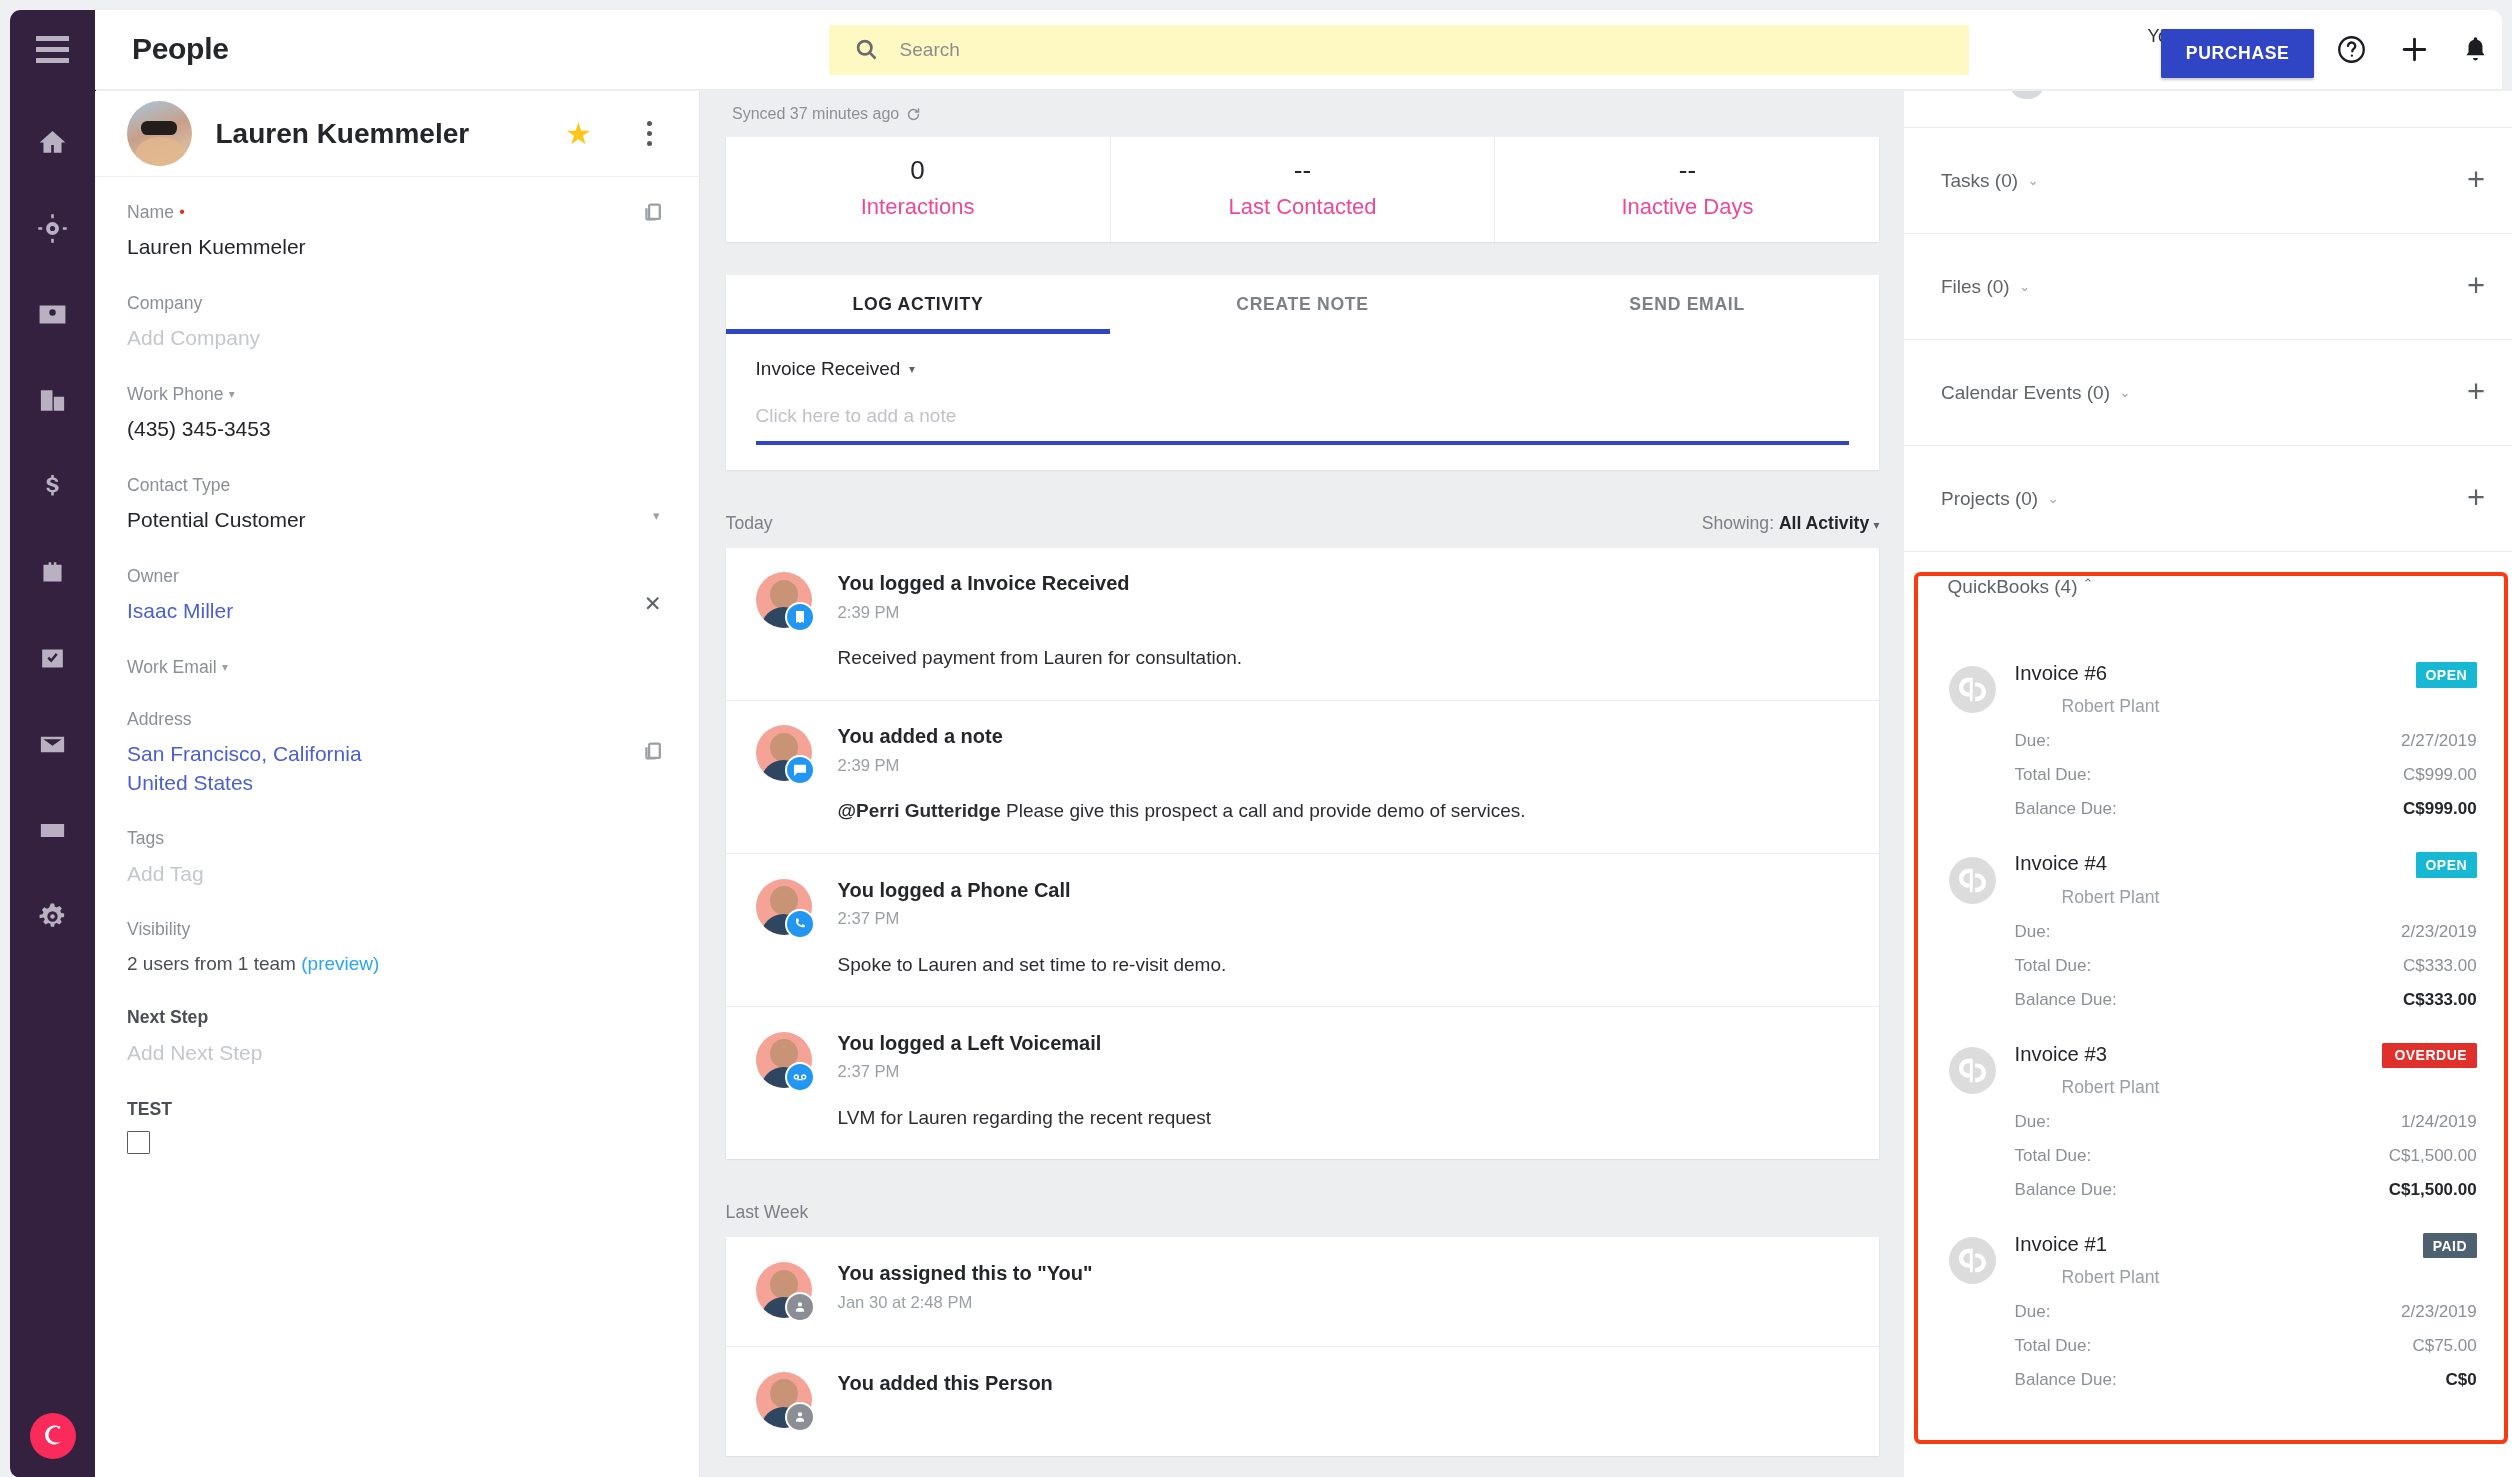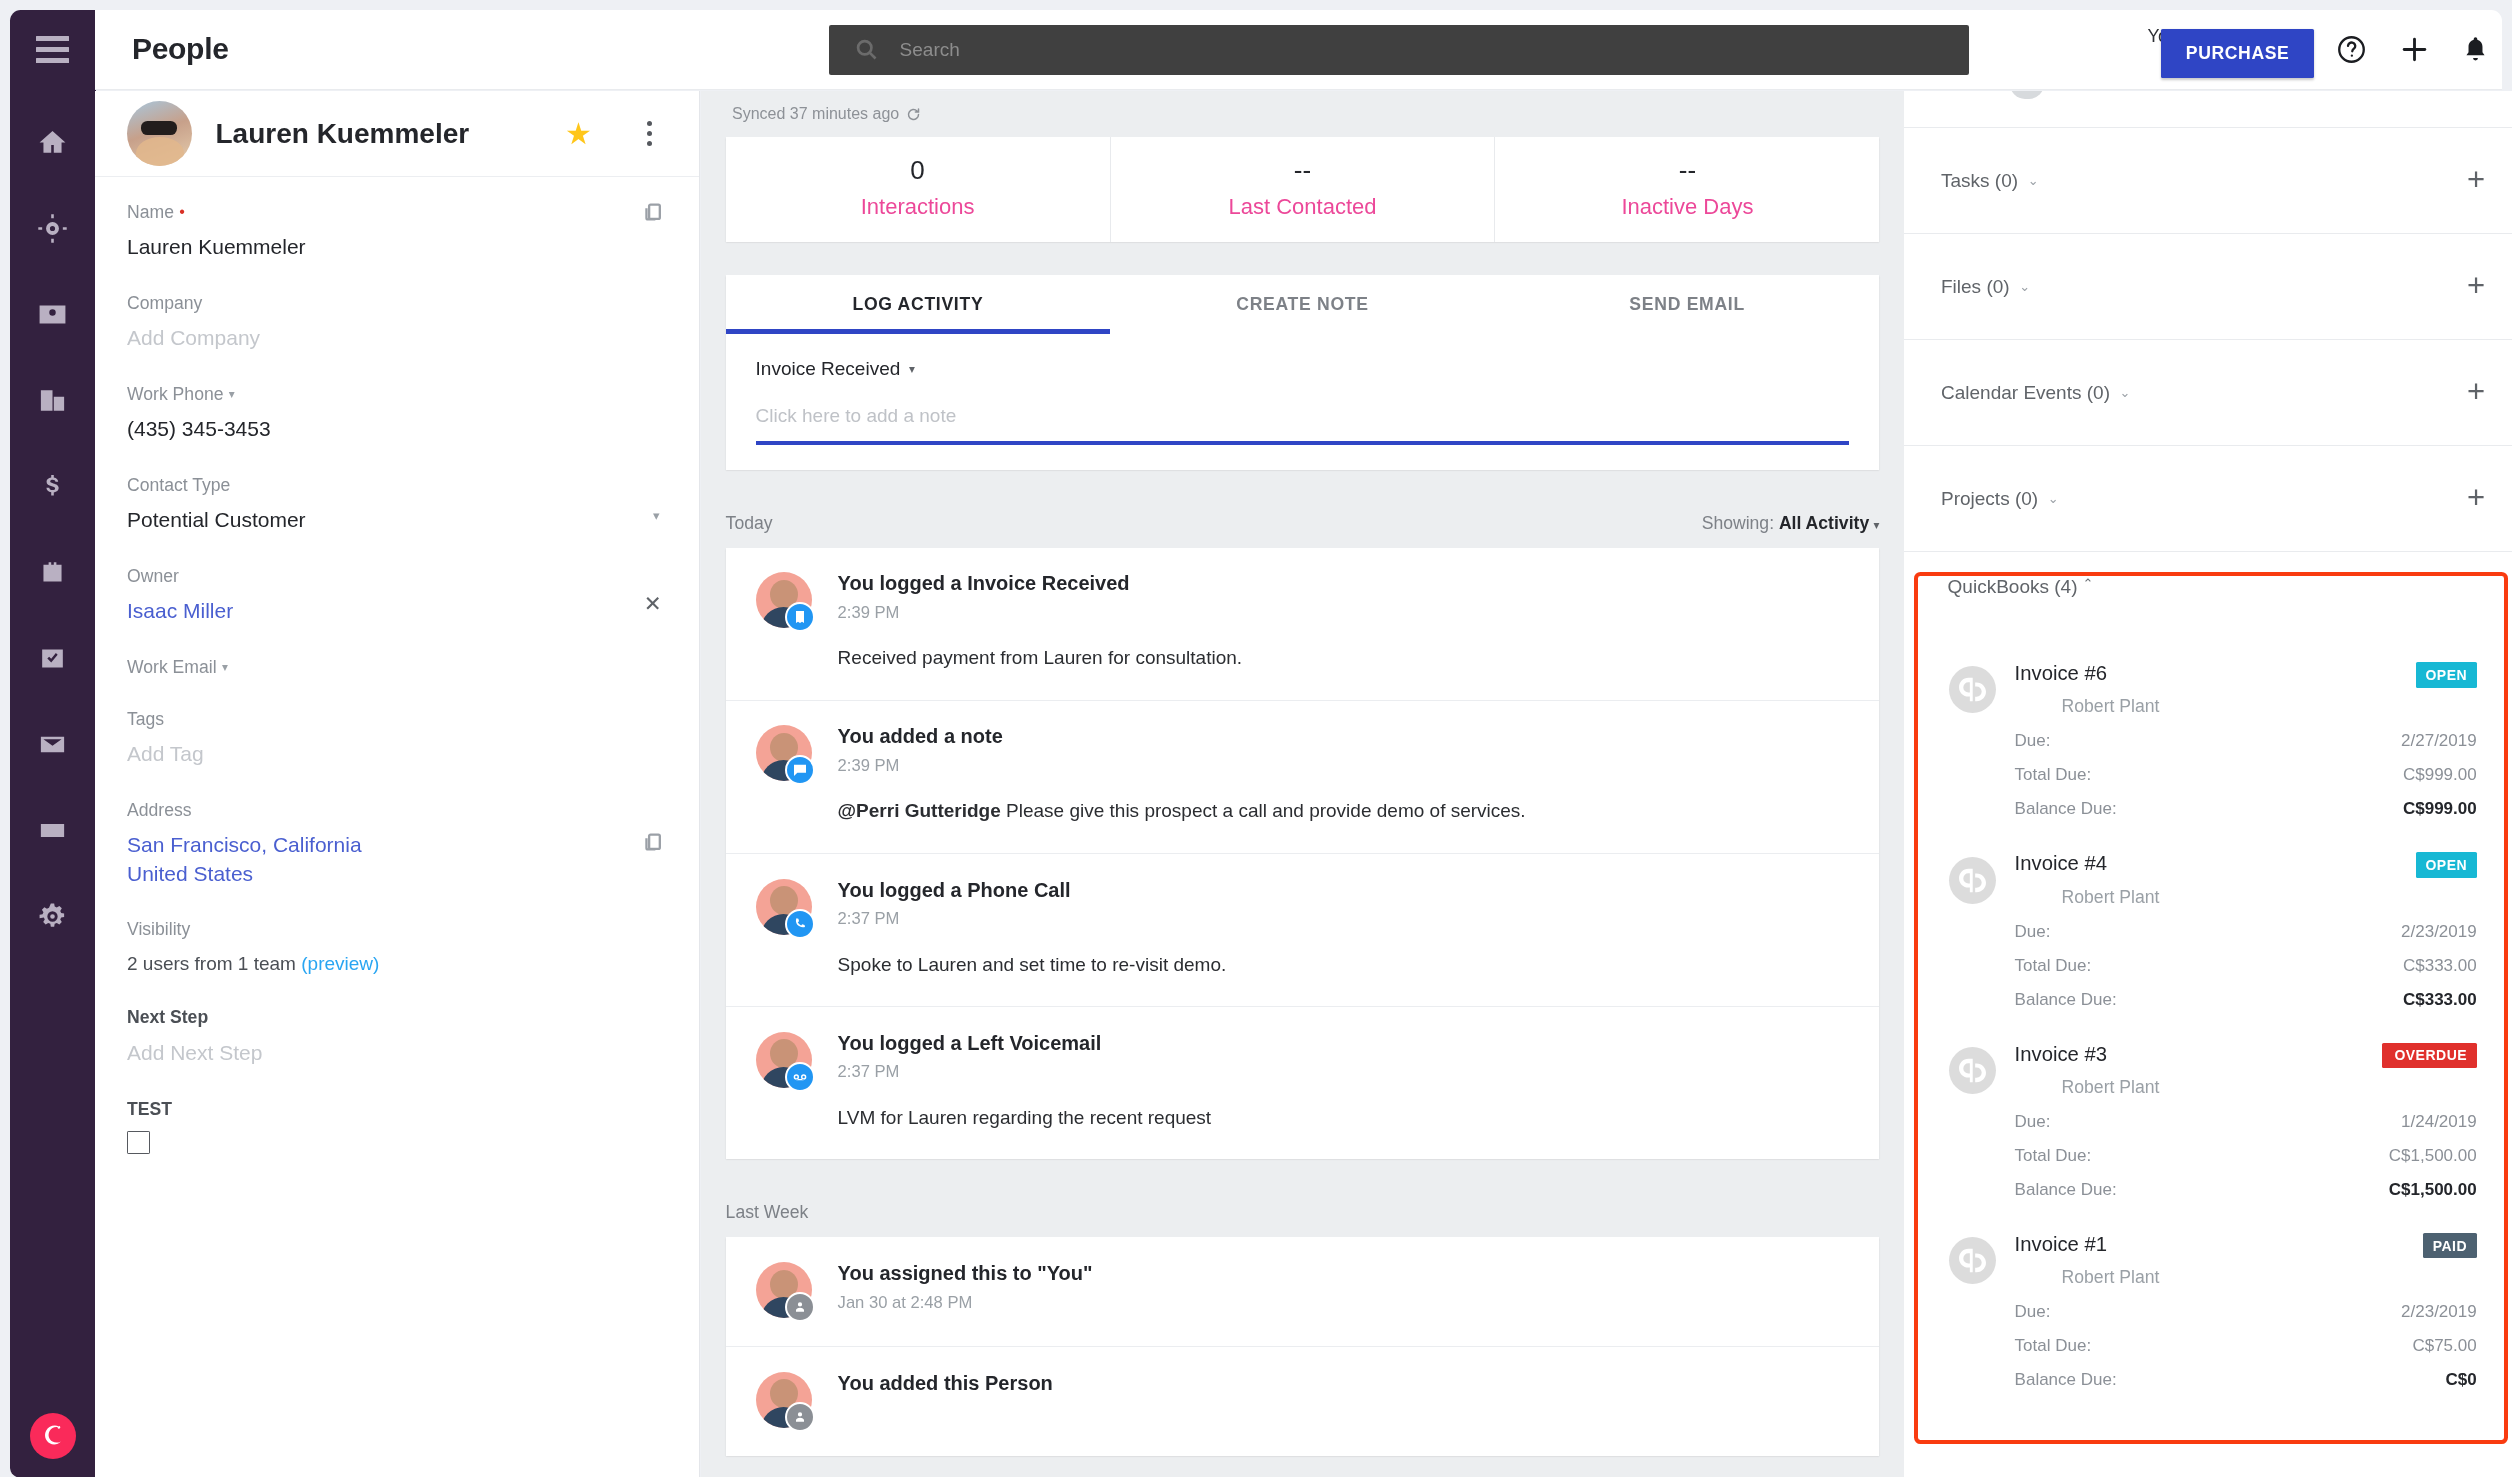--- a/index.html
+++ b/index.html
@@ -62,21 +62,21 @@
     border-bottom: 1.1px solid #e9ebee;
   }
   .page-title {
     margin-left: 37px;
     font-size: 30px; font-weight: bold; color: #24262b;
     letter-spacing: -0.3px;
   }
   .search-box {
     position: absolute; left: 734px; top: 15px;
     width: 1140px; height: 50px;
-    background: #404040; border-radius: 2.1px;
+    background: #fef9c3; border-radius: 2.1px;
     display: flex; align-items: center;
     cursor: text;
   }
   .search-box svg { width: 24.6px; height: 24.6px; margin-left: 24.6px; fill: none; stroke: #6b6b6b; stroke-width: 2.6; }
   .search-ph { margin-left: 21.4px; font-size: 19px; color: #8d8d8d; }
   .trial-wrap {
     position: absolute; right: 240px; top: 15px;
     width: 225px; text-align: right;
     font-size: 18px; color: #2f3136; line-height: 1.3;
   }
@@ -481,37 +481,37 @@
       </div>
 
       <div class="field">
         <div class="f-label">
           <span>Work Email</span>
             <span class="caret">▾</span>
         </div>
       </div>
 
       <div class="field">
-        <div class="f-label">Tags</div>
-        <div class="f-value ph">Add Tag</div>
-      </div>
-
-      <div class="field">
         <div class="f-label">Address</div>
         <div class="f-value link2">San Francisco, California</div>
         <div class="f-value link2">United States</div>
         <div class="copy-ic addr-copy">
           <svg viewBox="0 0 24 24">
               <rect x="8" y="4" width="12" height="16" rx="1.6"></rect>
               <path d="M5 8v11a1.6 1.6 0 001.6 1.6H15"></path>
             </svg>
         </div>
       </div>
 
       <div class="field">
+        <div class="f-label">Tags</div>
+        <div class="f-value ph">Add Tag</div>
+      </div>
+
+      <div class="field">
         <div class="f-label">Visibility</div>
         <div class="f-value" style="font-size:19px;color:#4b4f55;">
           <span>2 users from 1 team </span><span class="preview-lnk">(preview)</span>
         </div>
       </div>
 
       <div class="field">
         <div class="f-label" style="color:#4b4f55;font-weight:bold;">Next Step</div>
         <div class="f-value ph">Add Next Step</div>
       </div>

